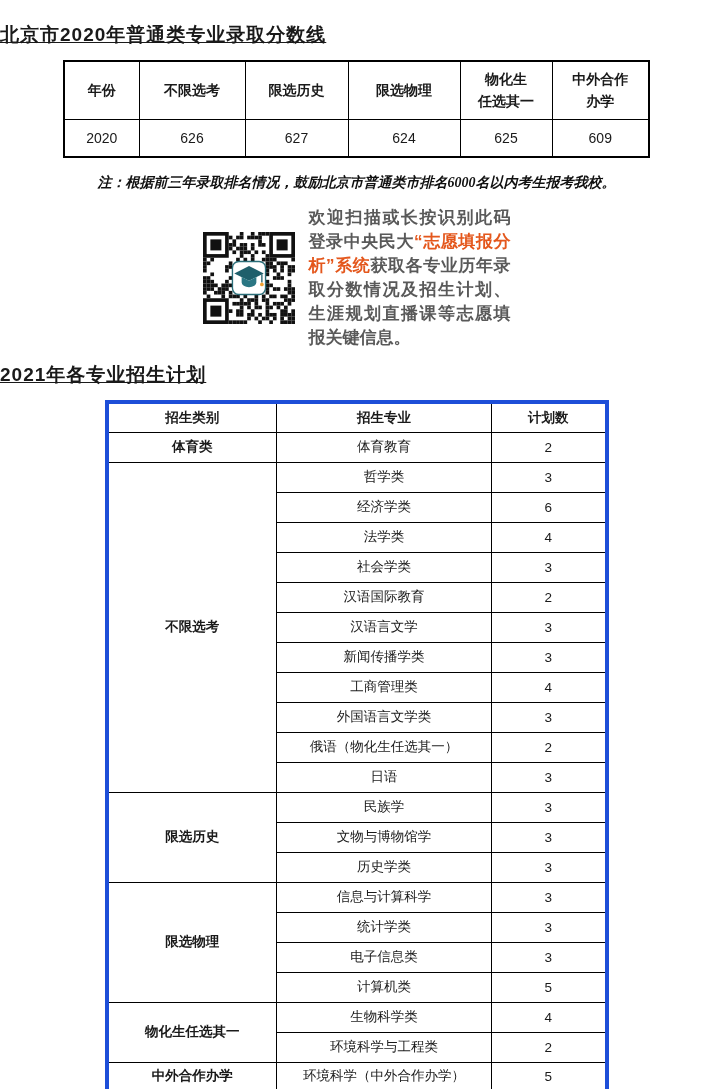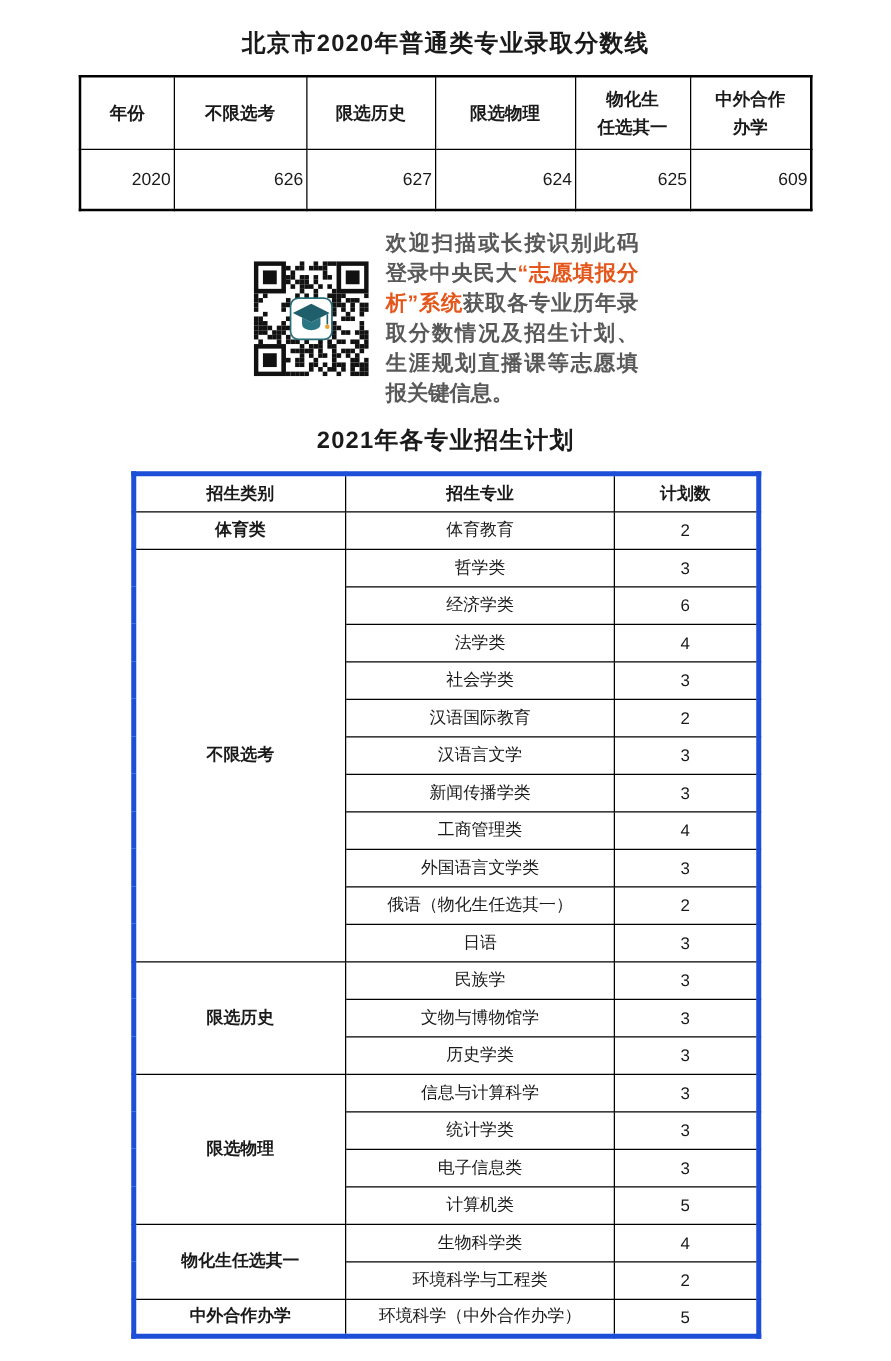--- a/index.html
+++ b/index.html
@@ -6,25 +6,26 @@
   html, body { margin: 0; padding: 0; background: #ffffff; }
   body {
     width: 713px;
     min-height: 1089px;
     font-family: "Liberation Sans", sans-serif;
     color: #1a1a1a;
   }
   .page { width: 713px; padding-top: 10px; }
 
   .section-title {
-    text-align: center;
+    text-align: left;
     font-size: 19px;
     font-weight: 700;
     margin: 12px 0 12px 0;
     letter-spacing: 1px;
+    text-decoration: underline;
   }
 
   table { border-collapse: collapse; table-layout: fixed; padding-left: 12px; }
 
   
   .score-table {
     width: 585px;
     margin: 0 auto;
     border: 2px solid #000;
   }
@@ -34,21 +35,21 @@
     vertical-align: middle;
     font-size: 14px;
     padding: 0 2px;
   }
   .score-table th {
     height: 58px;
     font-weight: 700;
     white-space: pre-line;
     line-height: 22px;
   }
-  .score-table td { height: 49px; text-align: right; }
+  .score-table td { height: 38px; }
 
   
   .note {
     text-align: center;
     font-family: "Liberation Serif", serif;
     font-style: italic;
     font-weight: 600;
     font-size: 14px;
     margin: 16px 0 0 0;
     color: #111;
@@ -130,20 +131,21 @@
         <td>2020</td>
         <td>626</td>
         <td>627</td>
         <td>624</td>
         <td>625</td>
         <td>609</td>
       </tr>
     </tbody>
   </table>
 
+  <p class="note">注：根据前三年录取排名情况，鼓励北京市普通类市排名6000名以内考生报考我校。</p>
 
   <div class="qr-block">
     <svg id="qr-svg" class="qr-code" viewBox="0 0 100 100">
         <rect x="0" y="0" width="100" height="100" fill="#fff"></rect>
         <g fill="#111">
           <rect x="40" y="0" width="4" height="4"></rect>
           <rect x="52" y="0" width="4" height="4"></rect>
           <rect x="60" y="0" width="4" height="4"></rect>
           <rect x="64" y="0" width="4" height="4"></rect>
           <rect x="68" y="0" width="4" height="4"></rect>

